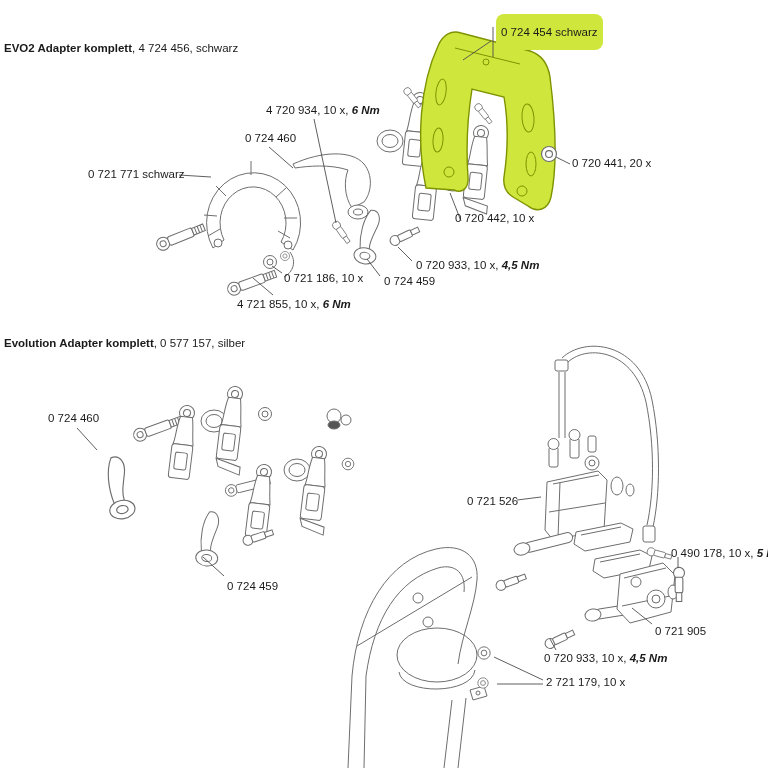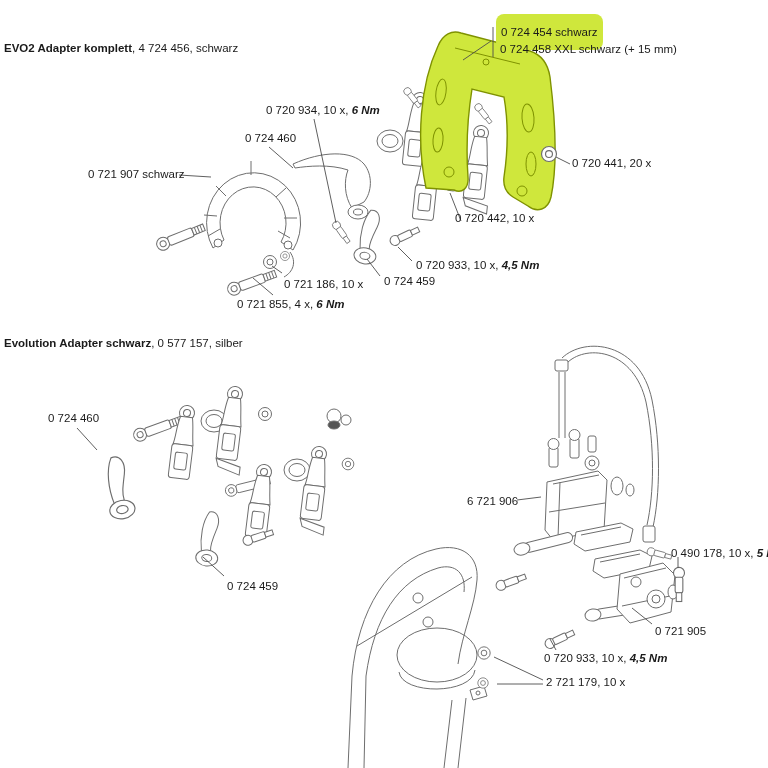--- a/index.html
+++ b/index.html
@@ -284,65 +284,62 @@
       <path d="M556,650 L550,639"></path>
       <path d="M543,680 L494,657"></path>
       <path d="M543,684 L497,684"></path>
     </g>
   </svg>
 
   <div class="hdr" style="left:4px;top:41px">
     <span class="b">EVO2 Adapter komplett</span><span>, 4 724 456, schwarz</span>
   </div>
   <div class="hdr" style="left:4px;top:336px">
-    <span class="b">Evolution Adapter schwarz</span><span>, 0 577 157, silber</span>
+    <span class="b">Evolution Adapter komplett</span><span>, 0 577 157, silber</span>
   </div>
 
   <div class="lbl" style="left:501px;top:25px">
     <span class="hl-pill"><span>0 724 454 schwarz</span><b></b></span>
   </div>
-  <div class="lbl" style="left:500px;top:42px">
-    <span>0 724 458 XXL schwarz (+ 15 mm)</span><b></b>
-  </div>
   <div class="lbl" style="left:266px;top:103px">
-    <span>0 720 934, 10 x, </span><b>6 Nm</b>
+    <span>4 720 934, 10 x, </span><b>6 Nm</b>
   </div>
   <div class="lbl" style="left:245px;top:131px">
     <span>0 724 460</span><b></b>
   </div>
   <div class="lbl" style="left:88px;top:167px">
-    <span>0 721 907 schwarz</span><b></b>
+    <span>0 721 771 schwarz</span><b></b>
   </div>
   <div class="lbl" style="left:572px;top:156px">
     <span>0 720 441, 20 x</span><b></b>
   </div>
   <div class="lbl" style="left:455px;top:211px">
     <span>0 720 442, 10 x</span><b></b>
   </div>
   <div class="lbl" style="left:416px;top:258px">
     <span>0 720 933, 10 x, </span><b>4,5 Nm</b>
   </div>
   <div class="lbl" style="left:384px;top:274px">
     <span>0 724 459</span><b></b>
   </div>
-  <div class="lbl" style="left:284px;top:277px">
+  <div class="lbl" style="left:284px;top:271px">
     <span>0 721 186, 10 x</span><b></b>
   </div>
   <div class="lbl" style="left:237px;top:297px">
-    <span>0 721 855, 4 x, </span><b>6 Nm</b>
+    <span>4 721 855, 10 x, </span><b>6 Nm</b>
   </div>
 
   <div class="lbl" style="left:48px;top:411px">
     <span>0 724 460</span><b></b>
   </div>
   <div class="lbl" style="left:227px;top:579px">
     <span>0 724 459</span><b></b>
   </div>
   <div class="lbl" style="left:467px;top:494px">
-    <span>6 721 906</span><b></b>
+    <span>0 721 526</span><b></b>
   </div>
   <div class="lbl" style="left:671px;top:546px">
     <span>0 490 178, 10 x, </span><b>5 Nm</b>
   </div>
   <div class="lbl" style="left:655px;top:624px">
     <span>0 721 905</span><b></b>
   </div>
   <div class="lbl" style="left:544px;top:651px">
     <span>0 720 933, 10 x, </span><b>4,5 Nm</b>
   </div>

